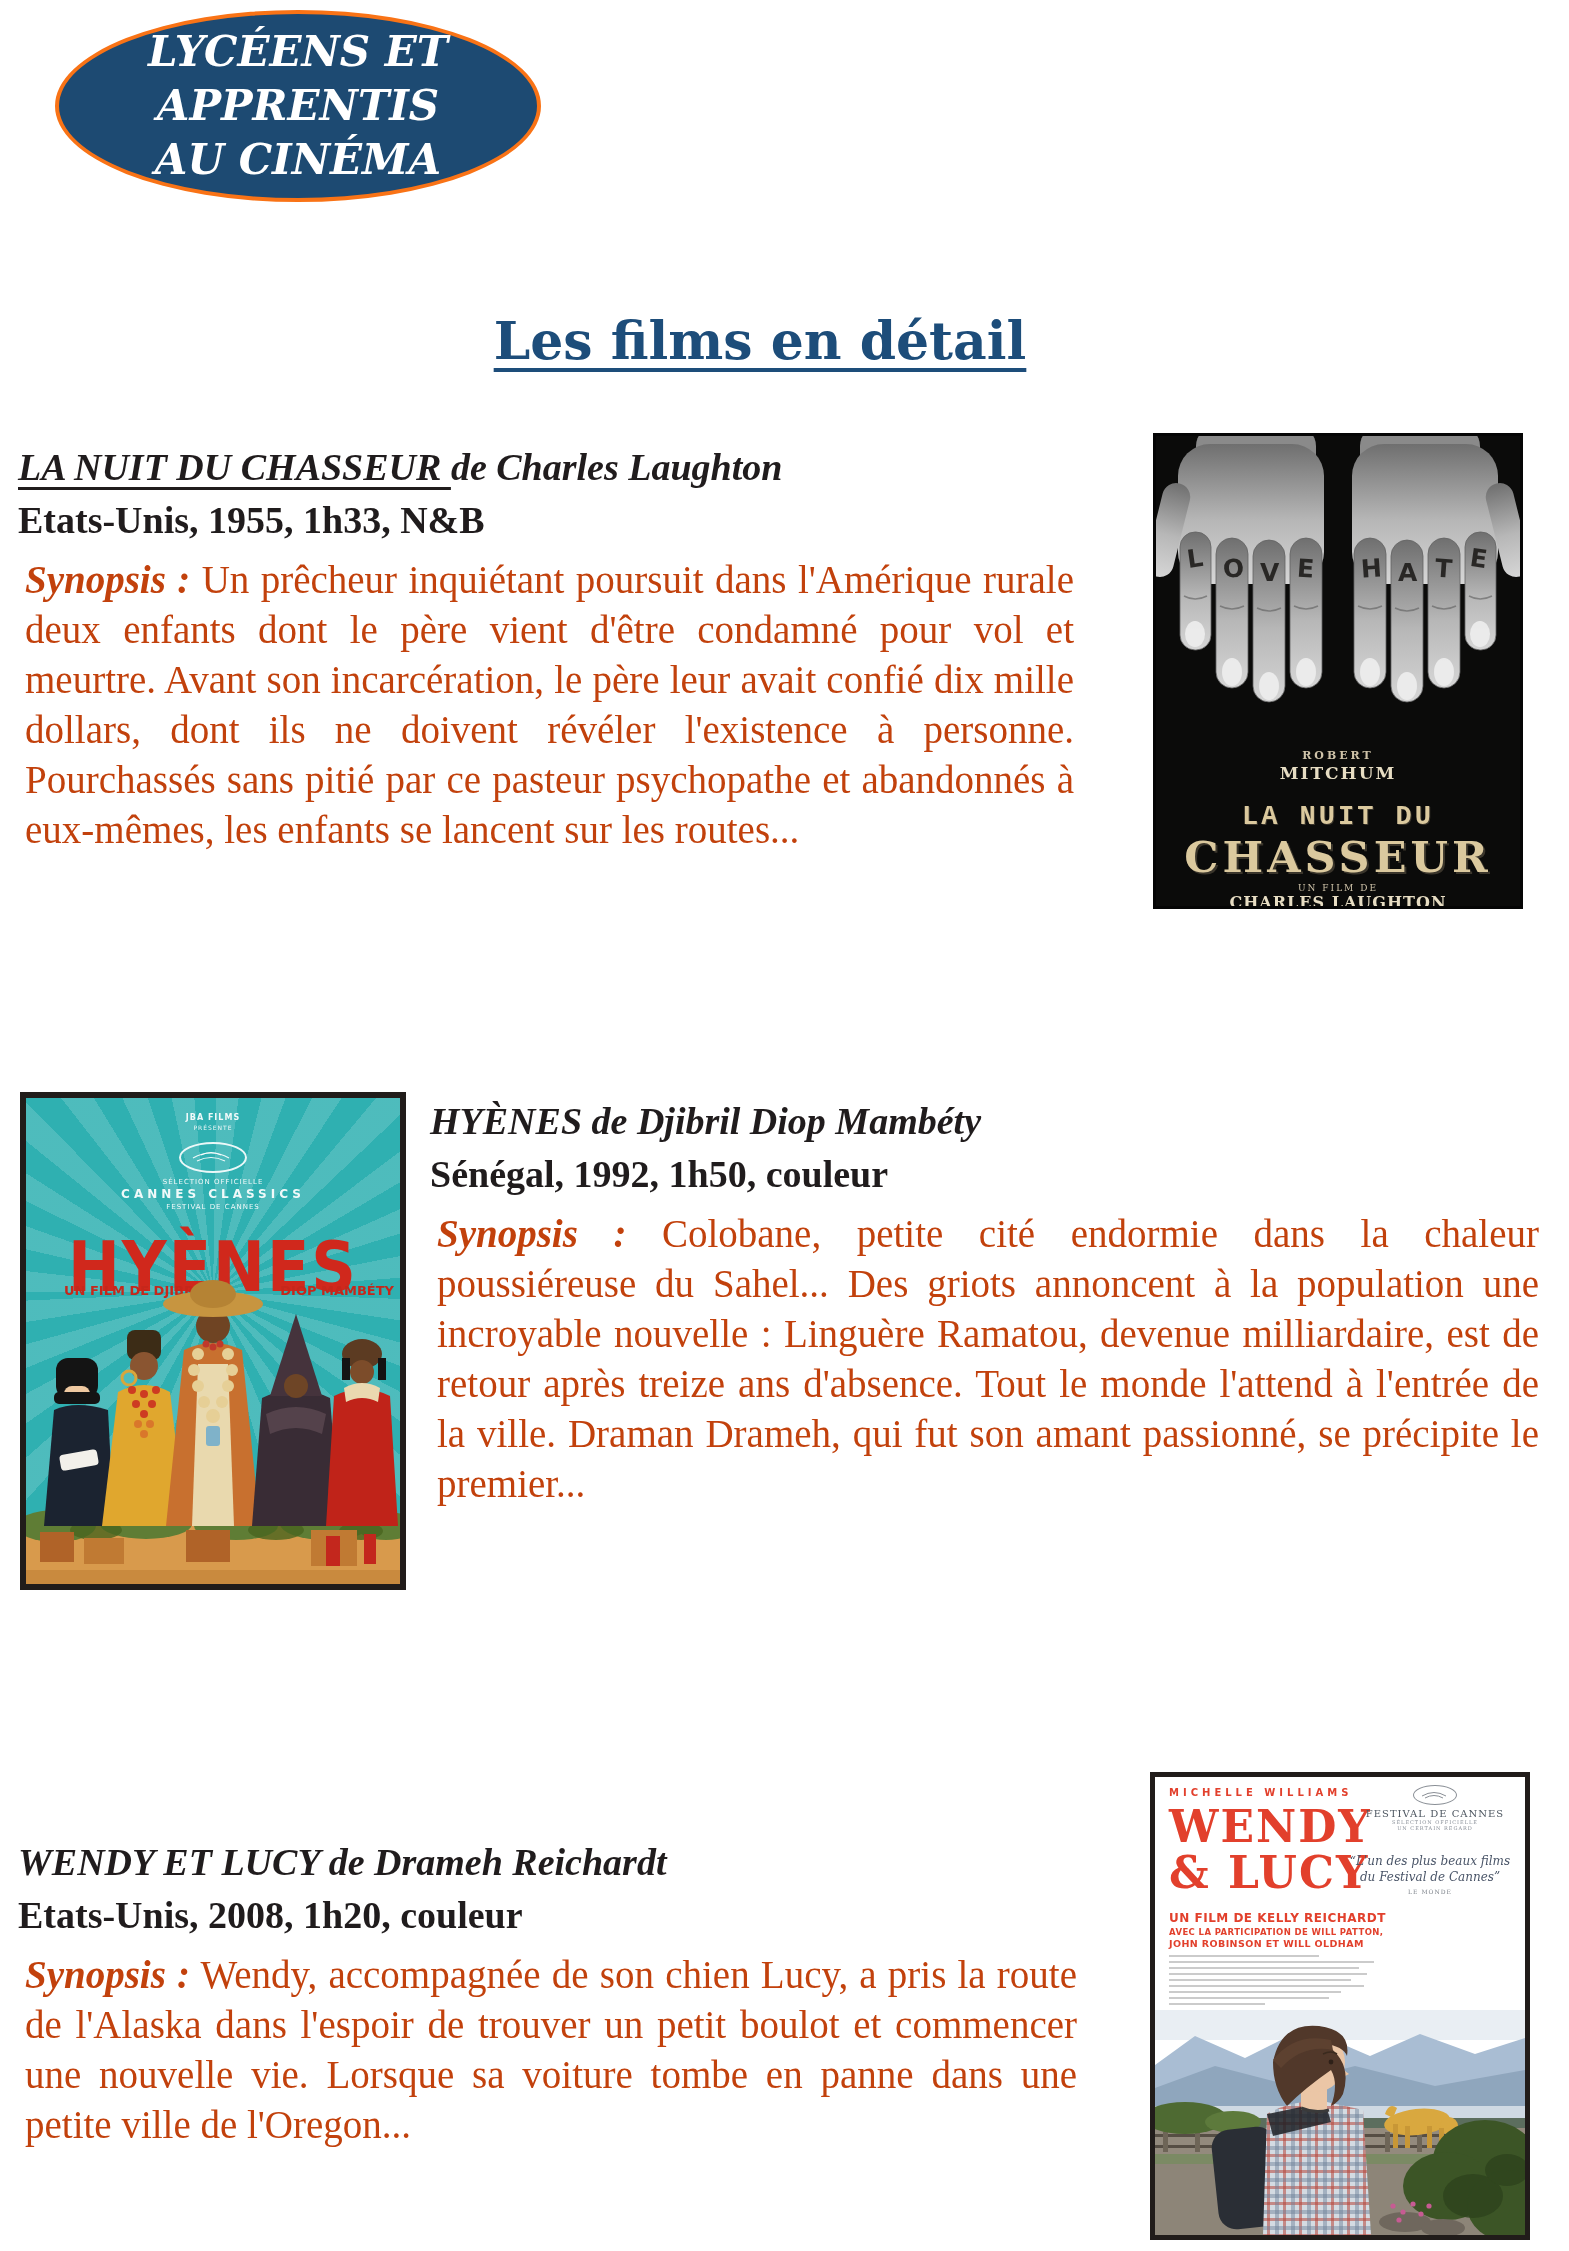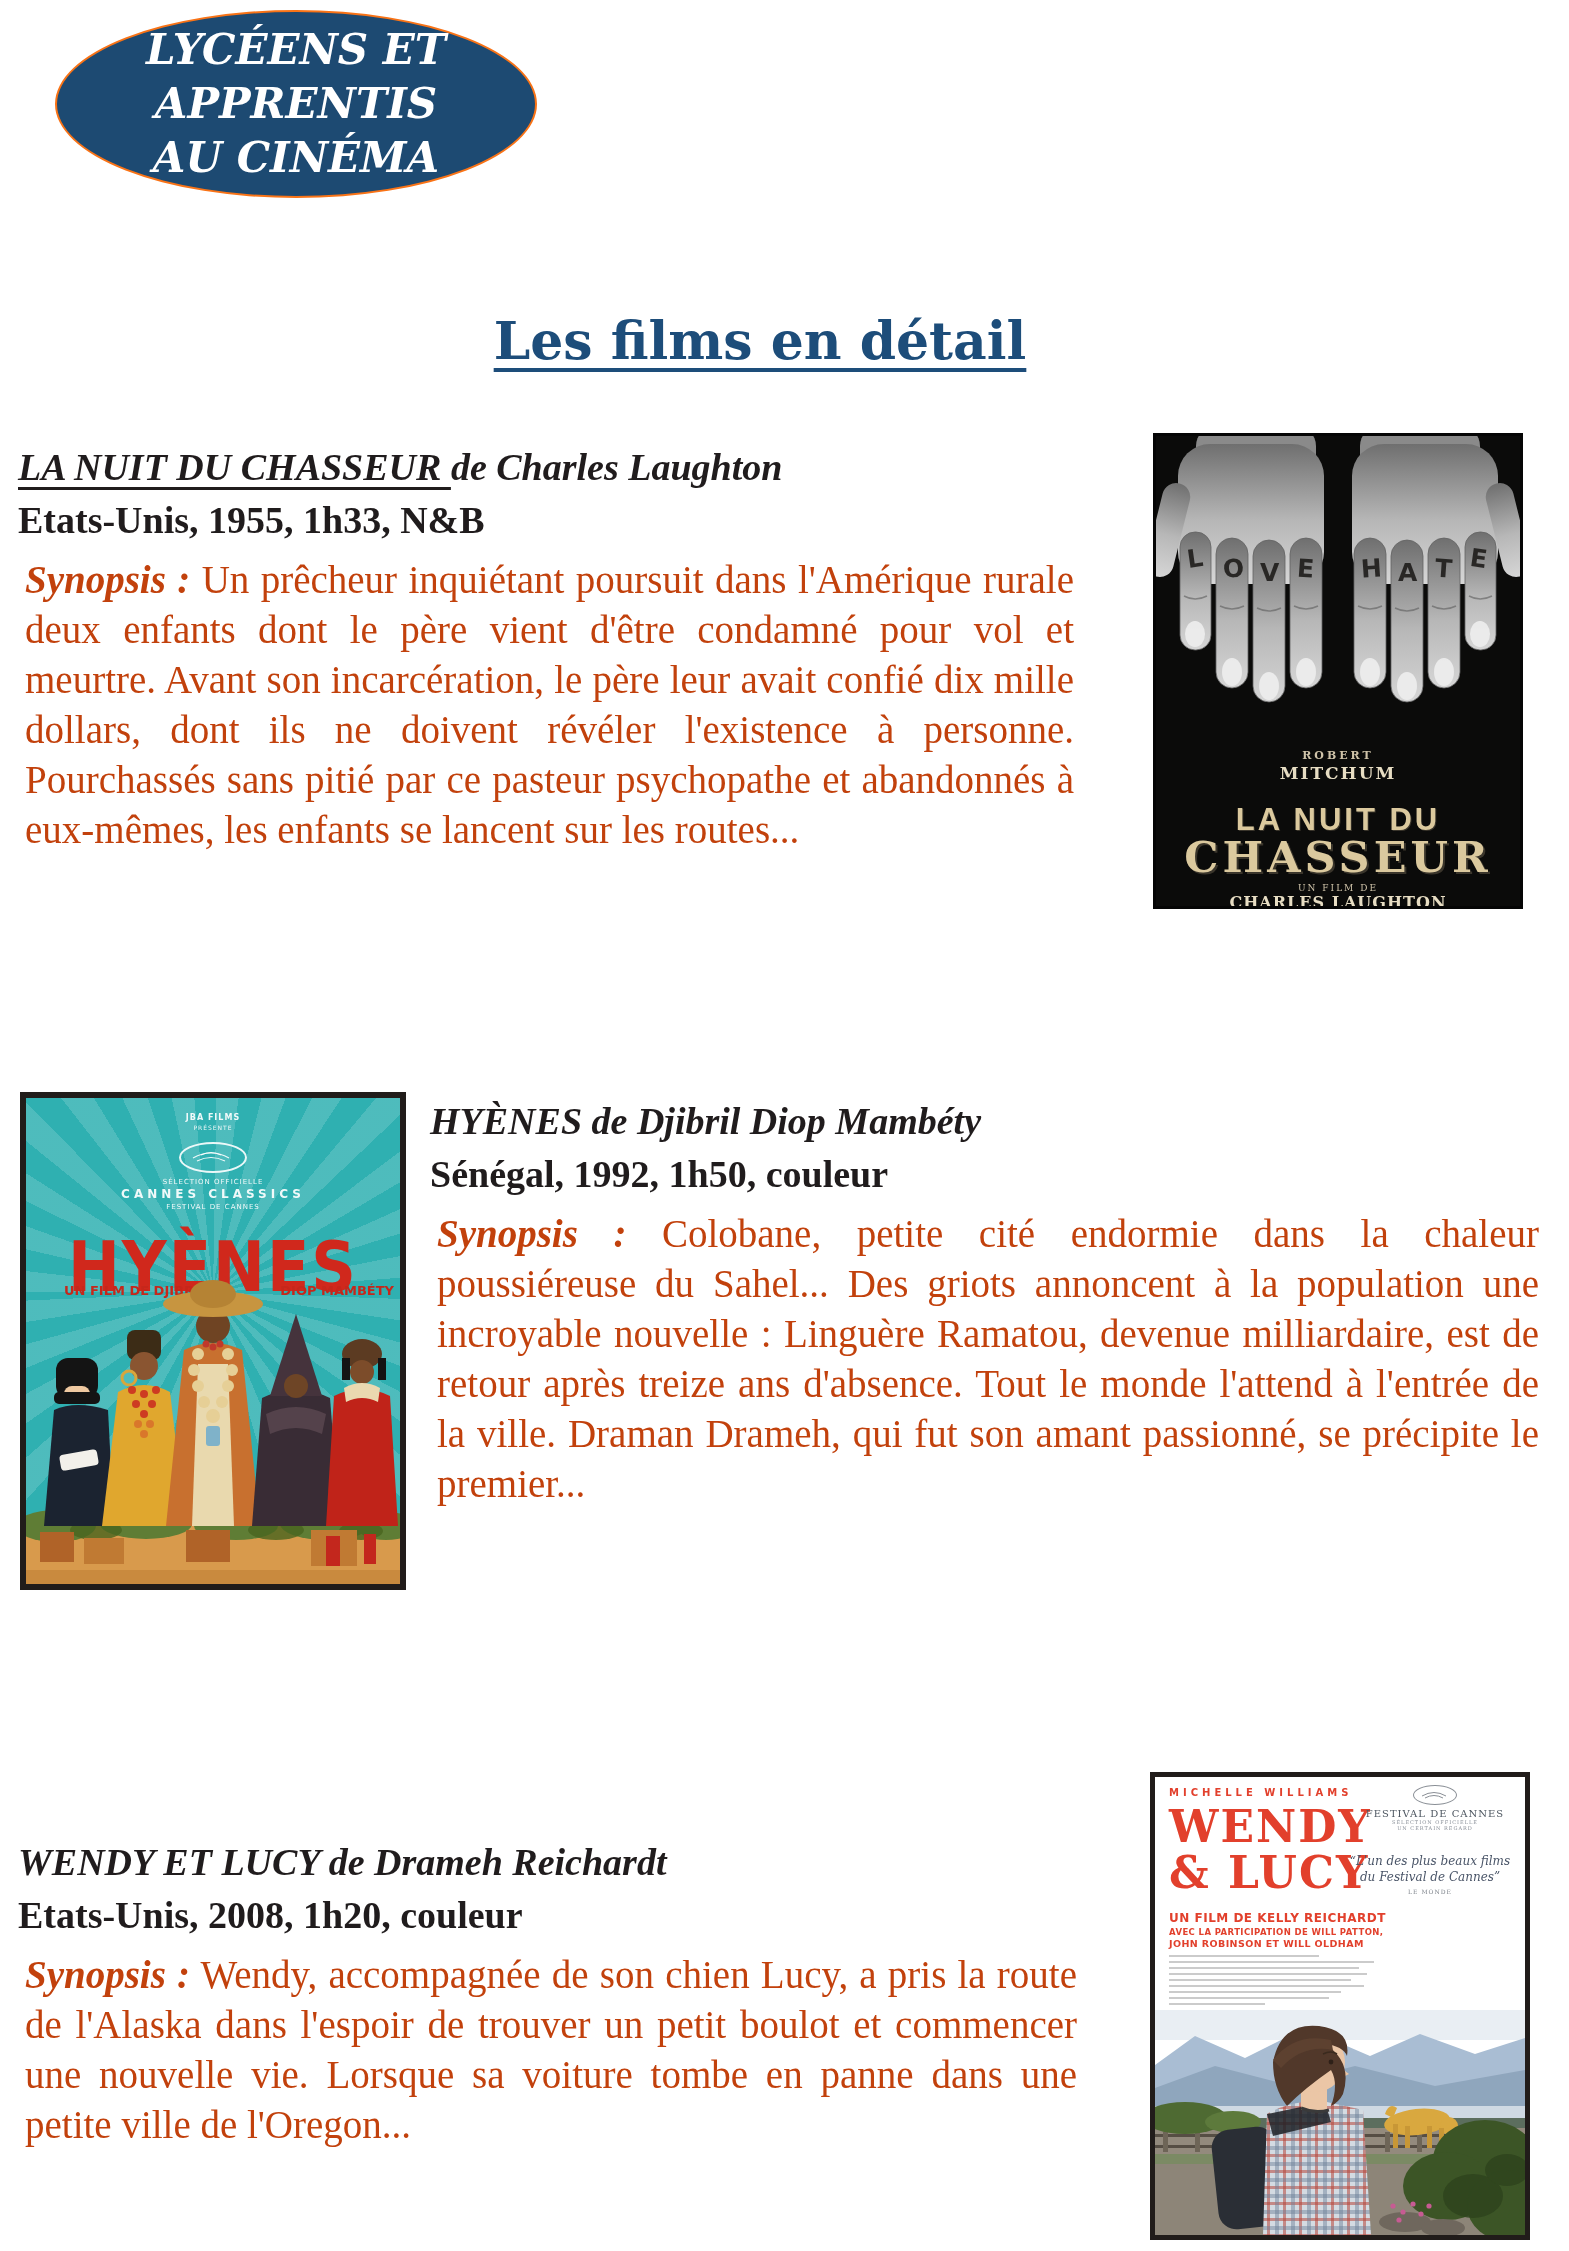--- a/index.html
+++ b/index.html
@@ -1,21 +1,21 @@
 <!DOCTYPE html>
 <html><head>
 <meta charset="utf-8">
 <style>
   html,body{margin:0;padding:0;background:#ffffff;}
   .page{position:relative;width:1569px;height:2251px;background:#ffffff;overflow:hidden;
         font-family:"Liberation Serif",serif;color:#221e1f;}
 
   
   .badge{position:absolute;left:55px;top:10px;width:478px;height:184px;
-         background:#1d4a72;border:2px solid #f97316;border-radius:50%;
+         background:#1d4a72;border:4px solid #f97316;border-radius:50%;
          display:flex;flex-direction:column;justify-content:center;align-items:center;
          color:#ffffff;font-weight:bold;font-style:italic;font-size:42px;line-height:1.28;
          text-align:center;font-family:"DejaVu Serif","Liberation Serif",serif;}
 
   
   .page-title{position:absolute;left:0;top:310px;width:1520px;text-align:center;
               font-size:52px;font-weight:bold;color:#1d4d7a;
               font-family:"DejaVu Serif","Liberation Serif",serif;}
   .page-title span{text-decoration:underline;text-decoration-thickness:4px;text-underline-offset:9px;}
 
@@ -36,22 +36,22 @@
   .ctr{left:0;width:100%;text-align:center;}
 
   
   #poster1{left:1153px;top:433px;width:370px;height:476px;background:#0b0b0a;border:3px solid #050505;}
   #poster1 .knuckle{position:absolute;font-family:"DejaVu Sans",sans-serif;font-weight:bold;
                     font-size:25px;color:#181614;opacity:.85;}
   .p1-robert{top:313px;font-size:11px;letter-spacing:3px;color:#cfc3a9;font-weight:bold;
              font-family:"DejaVu Serif",serif;}
   .p1-mitchum{top:327px;font-size:17px;letter-spacing:2px;color:#e7ddc3;font-weight:bold;
               font-family:"DejaVu Serif",serif;}
-  .p1-t1{top:366px;font-size:31px;letter-spacing:3px;color:#dbc99e;font-weight:bold;
-         font-family:Liberation Sans, sans-serif;text-shadow:1px 1px 0 #3a352b;}
+  .p1-t1{top:366px;font-size:27px;letter-spacing:3px;color:#dbc99e;font-weight:bold;
+         font-family:Liberation Mono, monospace;text-shadow:1px 1px 0 #3a352b;}
   .p1-t2{top:396px;font-size:43px;letter-spacing:4px;color:#dbc99e;font-weight:bold;
          font-family:"DejaVu Serif",serif;text-shadow:2px 2px 0 #3a352b;}
   .p1-by{top:447px;font-size:9px;letter-spacing:2px;color:#cfc3a9;font-family:"DejaVu Serif",serif;}
   .p1-dir{top:457px;font-size:16px;letter-spacing:1px;color:#e7ddc3;font-weight:bold;
           font-family:"DejaVu Serif",serif;}
 
   
   #poster2{left:20px;top:1092px;width:386px;height:498px;border:6px solid #211c1a;background:#2fb0b1;}
   .rays{position:absolute;left:0;top:0;right:0;bottom:0;
         background:repeating-conic-gradient(from -90deg at 50% 40%,rgba(255,255,255,.15) 0deg 6.5deg,rgba(0,0,0,0) 6.5deg 13deg);}

